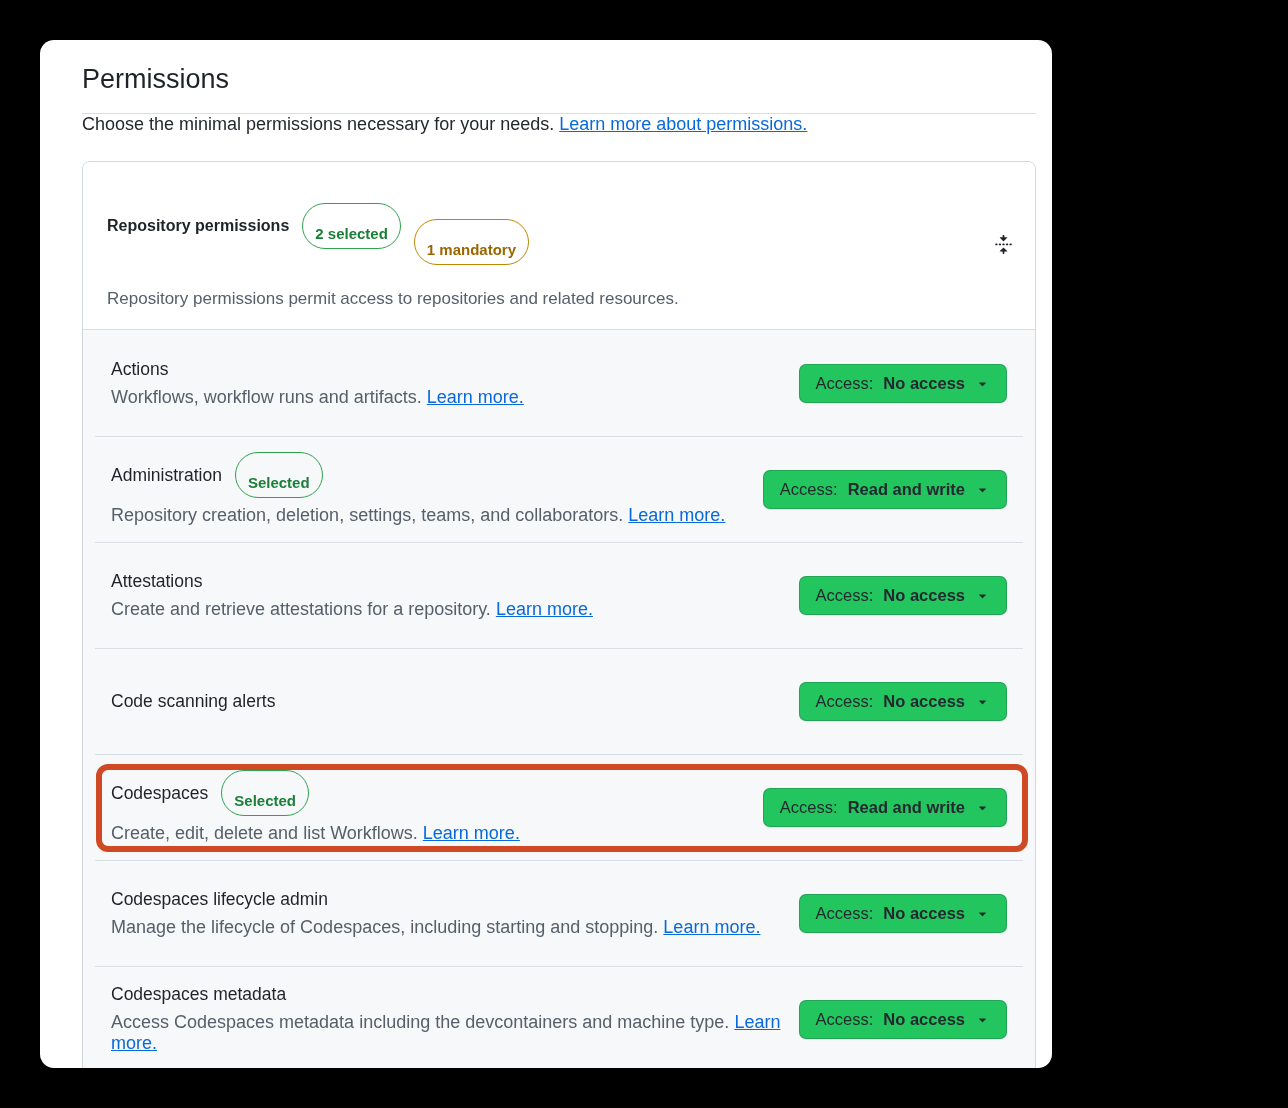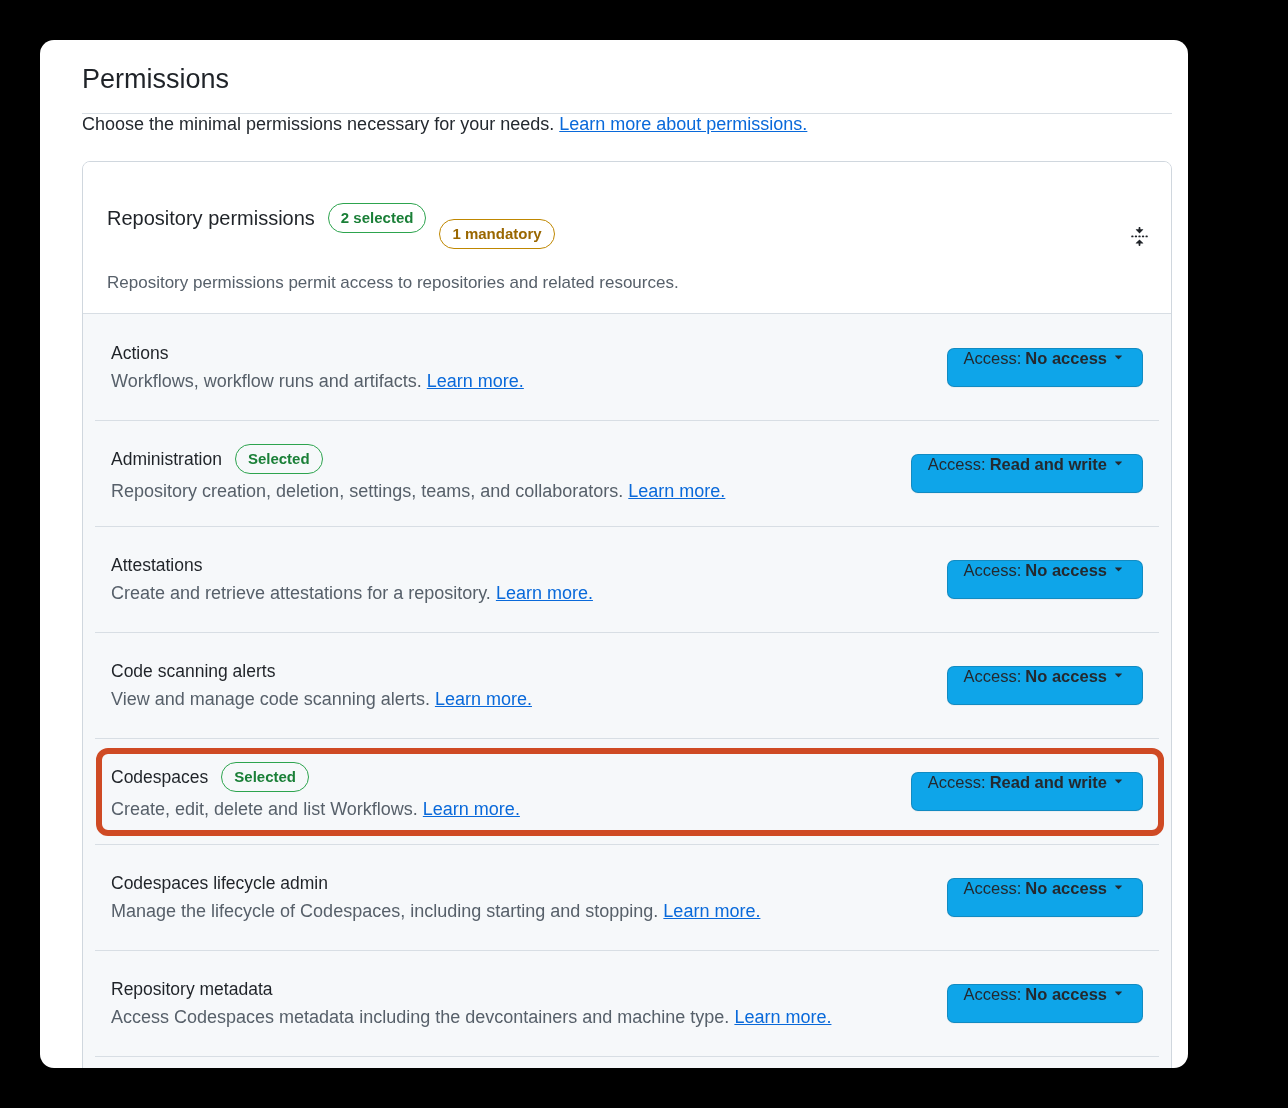--- a/index.html
+++ b/index.html
@@ -6,21 +6,21 @@
   html, body { width: 1288px; height: 1108px; }
   body {
     background: #000;
     font-family: "Liberation Sans", sans-serif;
     position: relative;
     color: #1f2328;
   }
   .card {
     position: absolute;
     left: 40px; top: 40px;
-    width: 1148px; height: 1028px;
+    width: 1012px; height: 1028px;
     background: #ffffff;
     border-radius: 14px;
     overflow: hidden;
     padding: 0 16px 0 42px;
   }
   .page-title {
     font-size: 27px;
     font-weight: 400;
     color: #1f2328;
     padding: 24px 0 18px 0;
@@ -46,29 +46,29 @@
     position: relative;
     padding: 25px 60px 20px 24px;
     background: #ffffff;
   }
   .section-title-line {
     display: flex;
     align-items: center;
     gap: 13px;
   }
   .section-title {
-    font-size: 20px;
-    font-weight: 400;
+    font-size: 16px;
+    font-weight: 700;
     color: #1f2328;
   }
   .pill {
     display: inline-block;
     font-size: 15px;
     line-height: 1;
-    padding: 6px 12px 7px 12px;
+    padding: 22px 12px 7px 12px;
     border-radius: 999px;
     white-space: nowrap;
   }
   .pill.green {
     color: var(--green, #1a7f37);
     border: 1px solid #2da44e;
     font-weight: 600;
   }
   .pill.yellow {
     color: var(--yellow, #9a6700);
@@ -122,25 +122,25 @@
     font-weight: 400;
     color: #1f2328;
   }
   .row-desc {
     margin-top: 7px;
     font-size: 18px;
     color: #57606a;
   }
   .access-btn {
     display: inline-flex;
-    align-items: flex-start;
-    gap: 4px;
+    align-items: center;
+    gap: 10px;
     height: 39px;
     padding: 0 16px;
-    background: #0ea5e9;
+    background: #22c55e;
     border: 1px solid rgba(31,35,40,0.2);
     border-radius: 7px;
     font-size: 16.5px;
     color: #24292f;
     cursor: pointer;
     white-space: nowrap;
     box-shadow: 0 1px 0 rgba(31,35,40,0.04);
     font-family: "Liberation Sans", sans-serif;
   }
   .access-prefix { font-weight: 400; }
@@ -252,24 +252,20 @@
           </span>
         </button>
       </div>
 
       <div class="perm-row">
         <div class="row-left">
           <div class="row-title-line">
             <span class="row-title">Code scanning alerts</span>
 
           </div>
-          <div class="row-desc">
-            <span>View and manage code scanning alerts.</span>
-            <a class="link">Learn more.</a>
-          </div>
         </div>
         <button class="access-btn">
           <span class="access-prefix">Access:</span>
           <span class="access-value">No access</span>
           <span class="caret">
             <svg width="15" height="15" viewBox="0 0 16 16" fill="currentColor">
                 <path d="m4.427 7.427 3.396 3.396a.25.25 0 0 0 .354 0l3.396-3.396A.25.25 0 0 0 11.396 7H4.604a.25.25 0 0 0-.177.427Z"></path>
               </svg>
           </span>
         </button>
@@ -316,21 +312,21 @@
             <svg width="15" height="15" viewBox="0 0 16 16" fill="currentColor">
                 <path d="m4.427 7.427 3.396 3.396a.25.25 0 0 0 .354 0l3.396-3.396A.25.25 0 0 0 11.396 7H4.604a.25.25 0 0 0-.177.427Z"></path>
               </svg>
           </span>
         </button>
       </div>
 
       <div class="perm-row">
         <div class="row-left">
           <div class="row-title-line">
-            <span class="row-title">Repository metadata</span>
+            <span class="row-title">Codespaces metadata</span>
 
           </div>
           <div class="row-desc">
             <span>Access Codespaces metadata including the devcontainers and machine type.</span>
             <a class="link">Learn more.</a>
           </div>
         </div>
         <button class="access-btn">
           <span class="access-prefix">Access:</span>
           <span class="access-value">No access</span>

